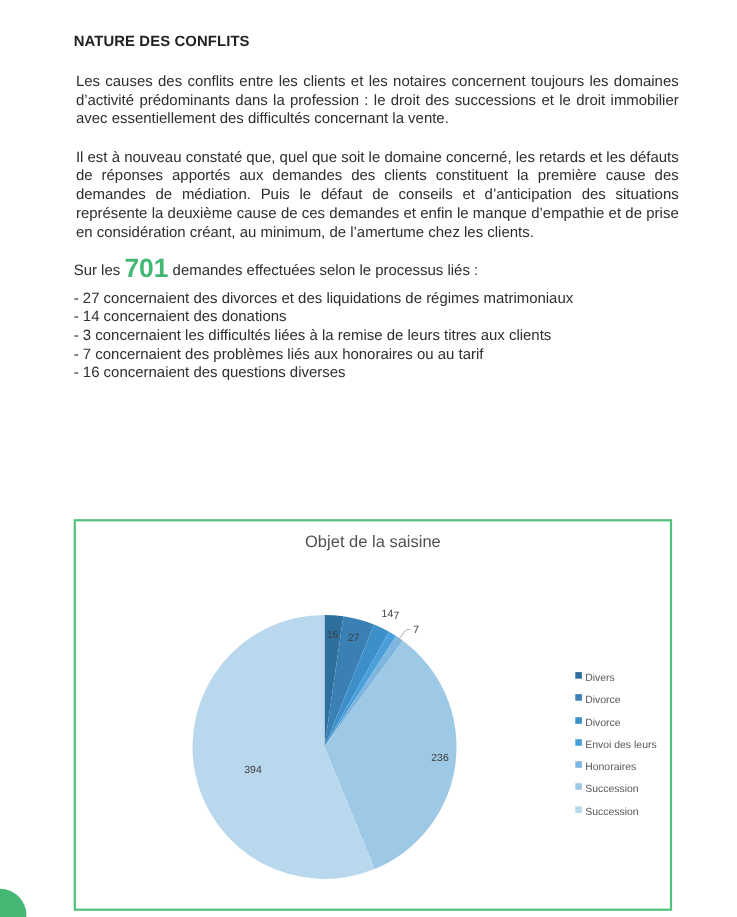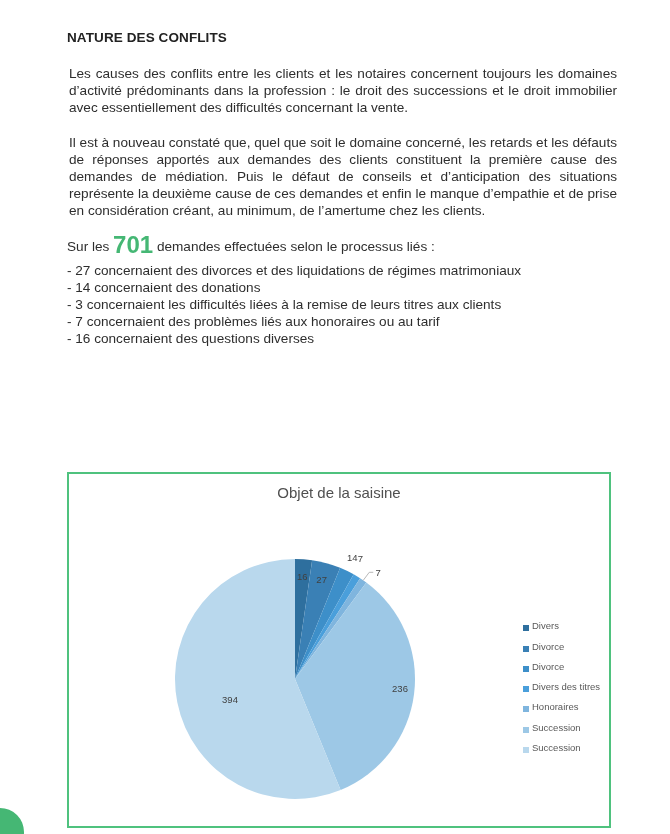--- a/index.html
+++ b/index.html
@@ -8,21 +8,21 @@
   .para { position:absolute; left:69px; width:548px; font-size:13.6px; line-height:17px; color:#2e2e2e; text-align:justify; }
   .p1 { top:65px; }
   .p2 { top:134px; }
   .intro { position:absolute; left:67px; top:236px; font-size:13.6px; line-height:17px; color:#2e2e2e; }
   .big { color:#45b774; font-weight:bold; font-size:24px; vertical-align:-2px; }
   .list { position:absolute; left:67px; top:262px; margin:0; padding:0; list-style:none; font-size:13.6px; line-height:17px; color:#2e2e2e; }
   .chart-box { position:absolute; left:67px; top:442px; width:544px; height:356px; border:2px solid #4fc27e; box-sizing:border-box;margin-top:30px; }
   .chart-title { position:absolute; left:0; width:100%; top:10px; text-align:center; font-size:15px; color:#505050; }
   svg.pie { position:absolute; left:0; top:0; }
   .legend { position:absolute; left:454px; top:137px; font-size:9.5px; color:#595959; }
-  .legend-item { height:20.3px; display:flex; align-items:flex-end; }
+  .legend-item { height:20.3px; display:flex; align-items:flex-start; }
   .swatch { width:6px; height:6px; margin-right:3px; display:inline-block; }
   .corner { position:absolute; left:-24px; top:808px; width:48px; height:48px; border-radius:50%; background:#45b774; }
 </style>
 </head>
 <body>
 
 <div class="heading">NATURE DES CONFLITS</div>
 <p class="para p1" style="margin:0">Les causes des conflits entre les clients et les notaires concernent toujours les domaines d’activité prédominants dans la profession : le droit des successions et le droit immobilier avec essentiellement des difficultés concernant la vente.</p>
 <p class="para p2" style="margin:0">Il est à nouveau constaté que, quel que soit le domaine concerné, les retards et les défauts de réponses apportés aux demandes des clients constituent la première cause des demandes de médiation. Puis le défaut de conseils et d’anticipation des situations représente la deuxième cause de ces demandes et enfin le manque d’empathie et de prise en considération créant, au minimum, de l’amertume chez les clients.</p>
 
@@ -65,21 +65,21 @@
       <div class="legend-item">
         <span class="swatch" style="background: rgb(58, 128, 181);"></span>
         <span>Divorce</span>
       </div>
       <div class="legend-item">
         <span class="swatch" style="background: rgb(61, 143, 201);"></span>
         <span>Divorce</span>
       </div>
       <div class="legend-item">
         <span class="swatch" style="background: rgb(74, 159, 219);"></span>
-        <span>Divers des titres</span>
+        <span>Envoi des leurs</span>
       </div>
       <div class="legend-item">
         <span class="swatch" style="background: rgb(127, 181, 222);"></span>
         <span>Honoraires</span>
       </div>
       <div class="legend-item">
         <span class="swatch" style="background: rgb(157, 200, 230);"></span>
         <span>Succession</span>
       </div>
       <div class="legend-item">

